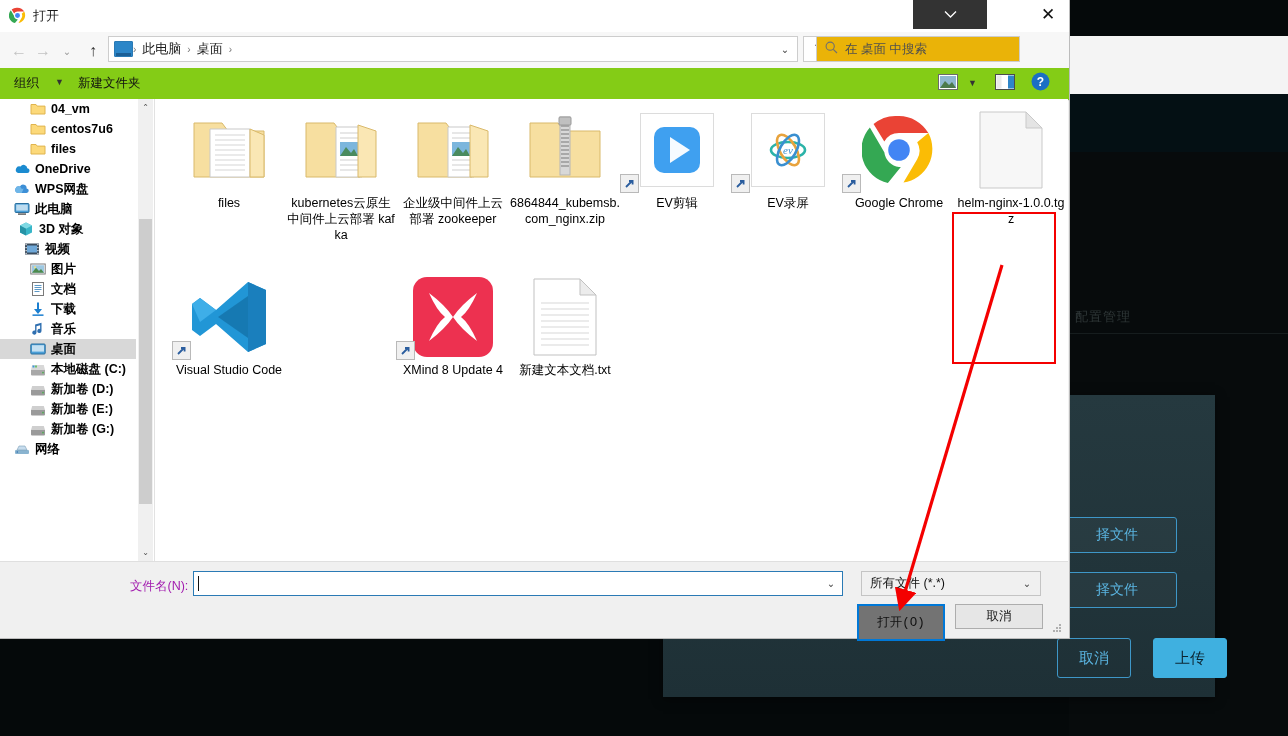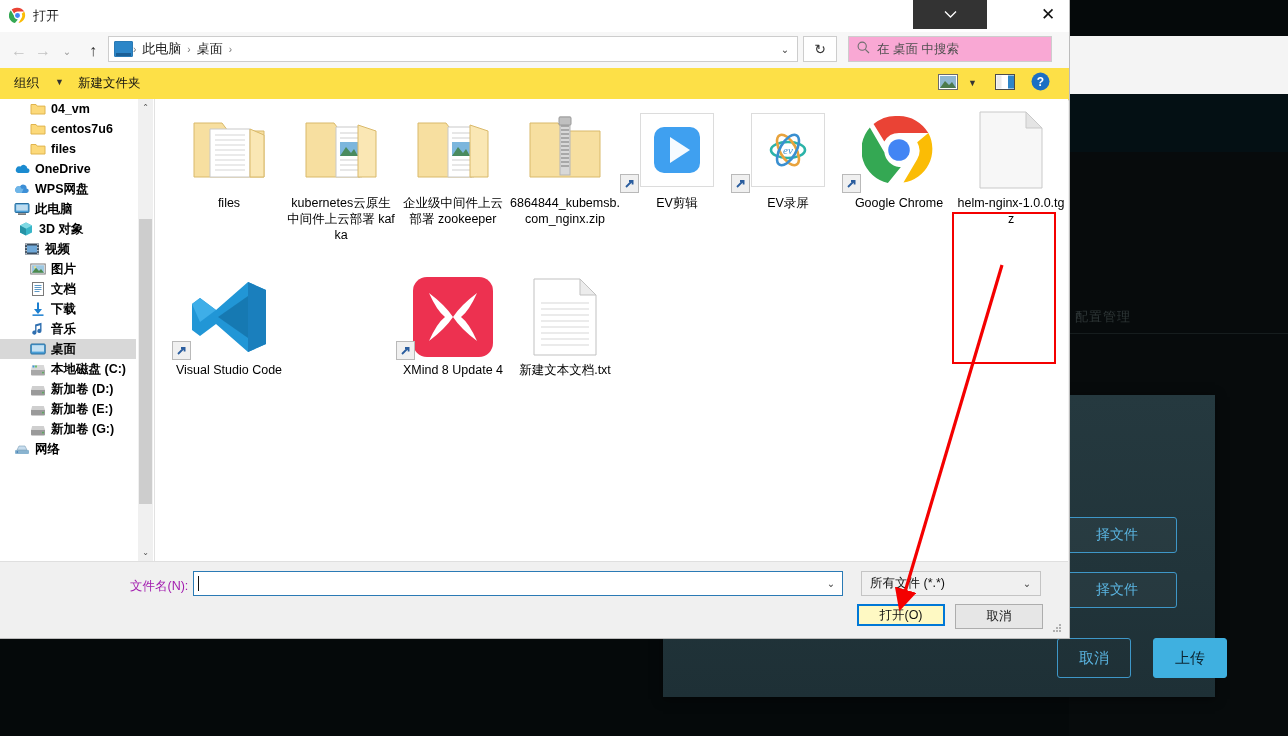--- a/index.html
+++ b/index.html
@@ -72,26 +72,26 @@
   .crumb-icon:after{content:"";position:absolute;left:1px;right:1px;bottom:0;height:3px;background:#1b5f96;}
   .crumb{font-size:13px;color:#1b1b1b;padding:0 6px;}
   .crumb-sep{font-size:10px;color:#777;}
   .addr-drop{position:absolute;right:0;top:0;width:24px;height:24px;display:flex;align-items:center;justify-content:center;font-size:10px;color:#444;}
   .refresh-btn{
     position:absolute;left:803px;top:4px;width:34px;height:26px;background:#fff;
     border:1px solid #cdcdcd;display:flex;align-items:center;justify-content:center;
     font-size:14px;color:#333;box-sizing:border-box;
   }
   .searchbox{
-    position:absolute;left:848px;top:4px;width:204px;height:26px;background:#f9a8d4;
+    position:absolute;left:816px;top:4px;width:204px;height:26px;background:#eab308;
     border:1px solid #cdcdcd;display:flex;align-items:center;box-sizing:border-box;
   }
   .search-ico{margin:0 7px 0 8px;color:#6f6f6f;font-size:12px;}
   .search-ph{font-size:12.5px;color:#4f4f4f;}
-  .toolbar{height:32px;position:relative;background:#fde047;border-bottom:1px solid #dedede;}
+  .toolbar{height:32px;position:relative;background:#84cc16;border-bottom:1px solid #dedede;}
   .tb-item{position:absolute;top:7px;font-size:12.5px;color:#111;}
   .tb-organize{left:14px;}
   .tb-caret{left:55px;font-size:9px;color:#333;top:9px;}
   .tb-newfolder{left:78px;}
   .tb-viewico{left:938px;}
   .tb-viewcaret{left:968px;top:10px;font-size:9px;color:#333;}
   .tb-paneico{left:995px;}
   .tb-help{left:1031px;top:4px;}
   .body-area{position:absolute;left:0;top:99px;width:1068px;height:462px;background:#fff;border-bottom:1px solid #dfdfdf;}
   
@@ -123,23 +123,23 @@
   }
   .fn-caret{width:1px;height:15px;background:#111;margin-left:4px;}
   .fn-drop{position:absolute;right:0;top:0;width:22px;height:23px;display:flex;align-items:center;justify-content:center;font-size:10px;color:#444;}
   .filter-select{
     position:absolute;left:861px;top:571px;width:180px;height:25px;background:#f0f0f0;
     border:1px solid #c4c4c4;box-sizing:border-box;display:flex;align-items:center;
   }
   .filter-text{font-size:12.5px;color:#111;margin-left:8px;}
   .filter-drop{position:absolute;right:2px;top:0;width:22px;height:23px;display:flex;align-items:center;justify-content:center;font-size:10px;color:#444;}
   .btn-open{
-    position:absolute;left:857px;top:604px;width:88px;height:22px;background:#fef9c3;
+    position:absolute;left:857px;top:604px;width:88px;height:37px;background:#737373;
     border:2px solid #0078d7;box-sizing:border-box;font-size:12.5px;color:#111;
-    display:flex;align-items:center;justify-content:center;
+    display:flex;align-items:center;justify-content:center;font-family:Liberation Mono, monospace;
   }
   .btn-cancel-dlg{
     position:absolute;left:955px;top:604px;width:88px;height:25px;background:#e6e6e6;
     border:1px solid #adadad;box-sizing:border-box;font-size:12.5px;color:#111;
     display:flex;align-items:center;justify-content:center;
   }
   .resize-grip{position:absolute;left:1052px;top:624px;width:10px;height:10px;}
   .resize-grip i{position:absolute;width:2px;height:2px;background:#b0b0b0;}
   
   #annot{position:absolute;left:0;top:0;width:1288px;height:736px;pointer-events:none;}

